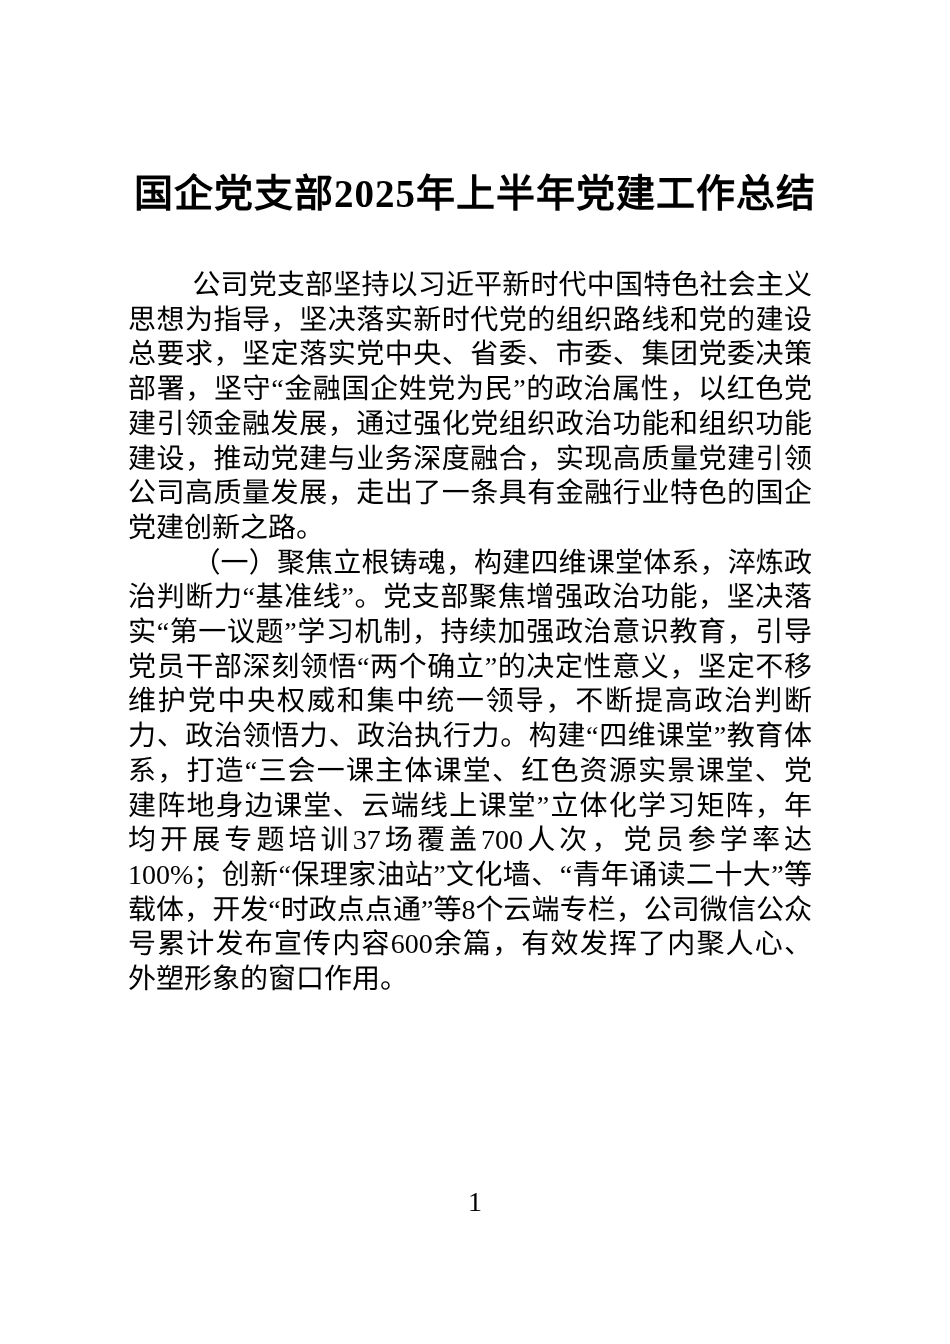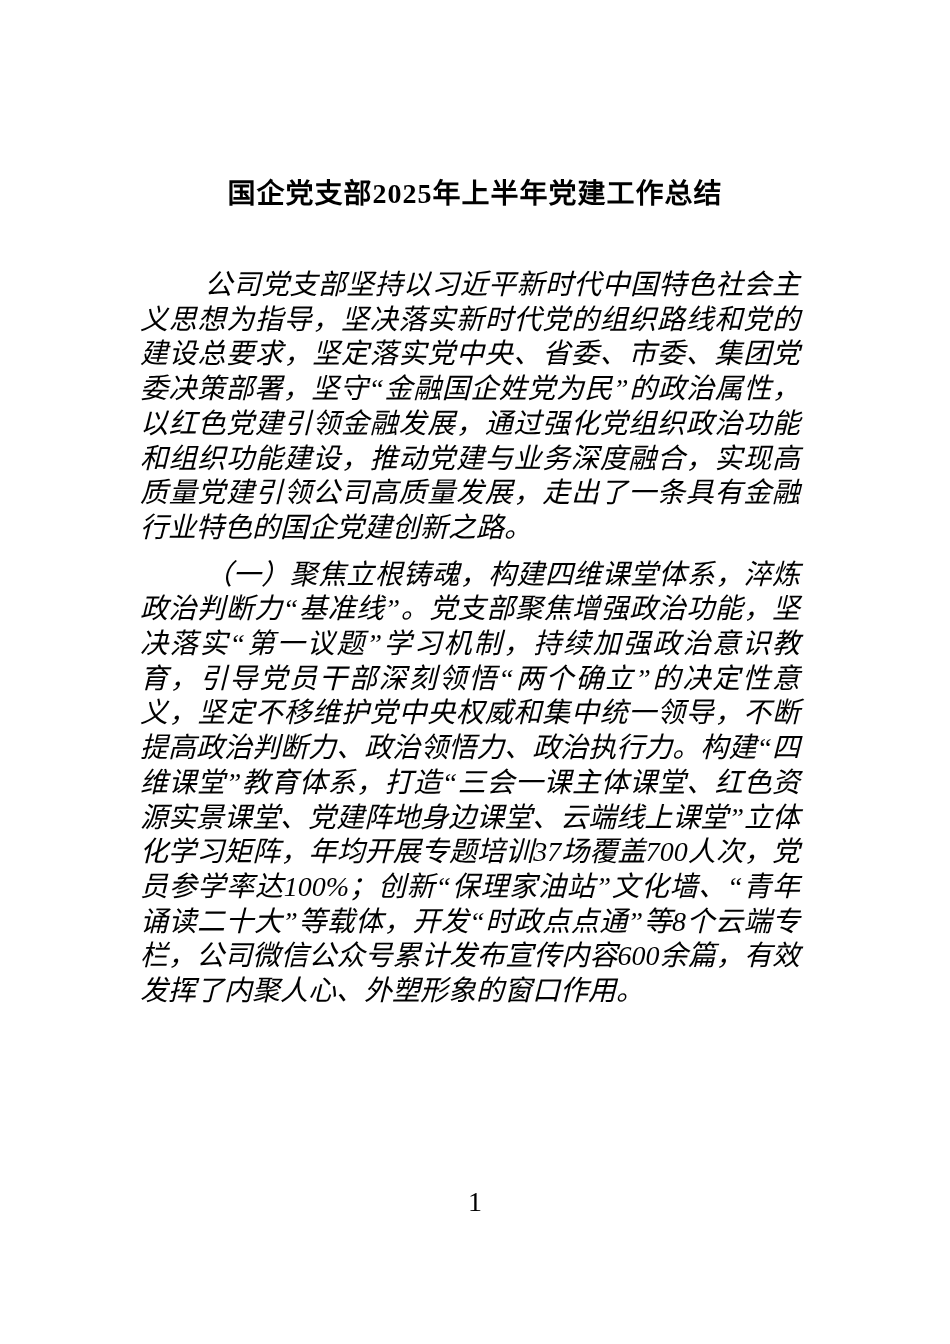--- a/index.html
+++ b/index.html
@@ -15,37 +15,36 @@
     background: #ffffff;
     color: #000000;
     overflow: hidden;
     box-sizing: border-box;
     font-family: "Liberation Serif", serif;
   }
   .doc-title {
     margin: 0;
     padding: 172px 80px 0 80px;
     text-align: center;
-    font-size: 28px;
+    font-size: 39px;
     line-height: 44px;
     font-weight: 700;
     letter-spacing: 1px;
     font-family: "Liberation Serif", serif;
   }
   .doc-body {
     margin: 52px 138px 0 128px;
     font-size: 28px;
     line-height: 34.7px;
     text-align: justify;
     font-family: "Liberation Serif", serif;
   }
   .para {
-    margin: 12px;
+    margin: 0;
     text-indent: 2.3em;
-    font-style: italic;
   }
   .page-number {
     position: absolute;
     left: 0;
     right: 0;
     top: 1186px;
     text-align: center;
     font-size: 28px;
     font-family: "Liberation Serif", serif;
   }

